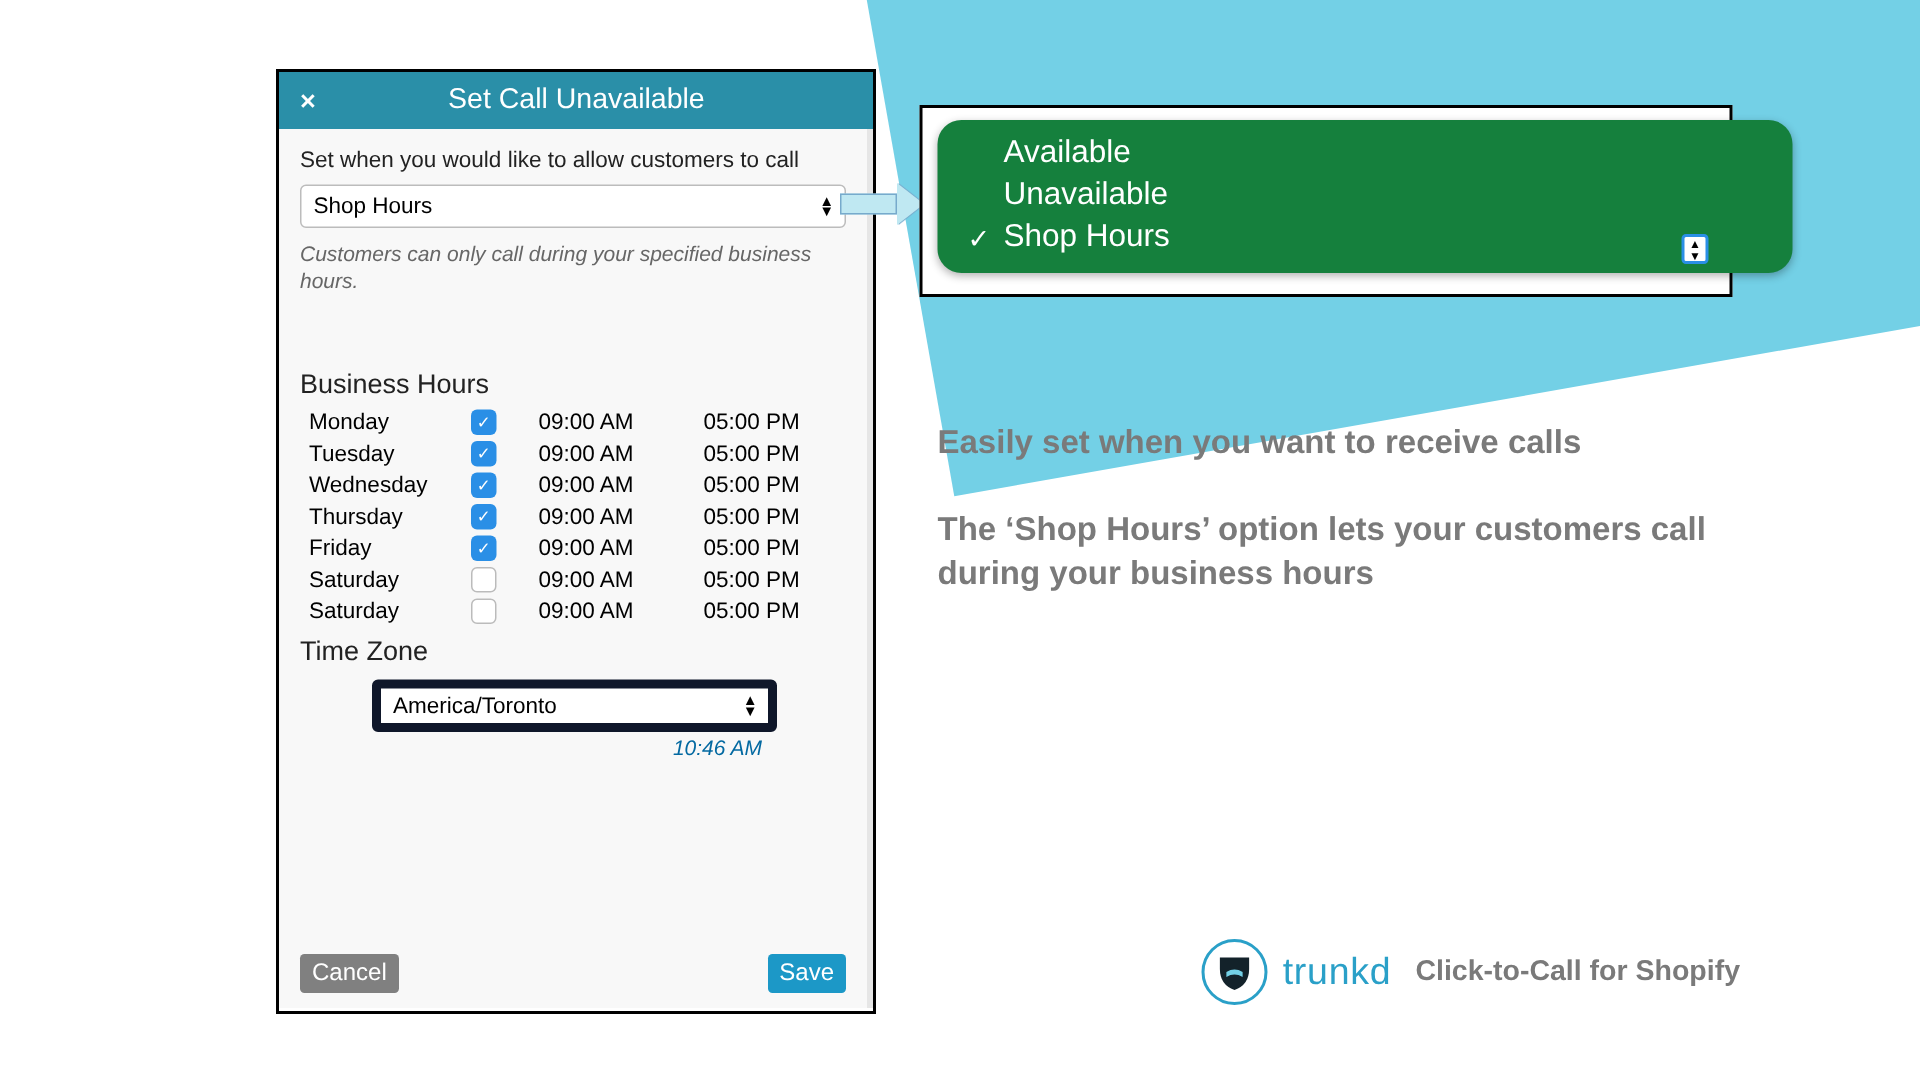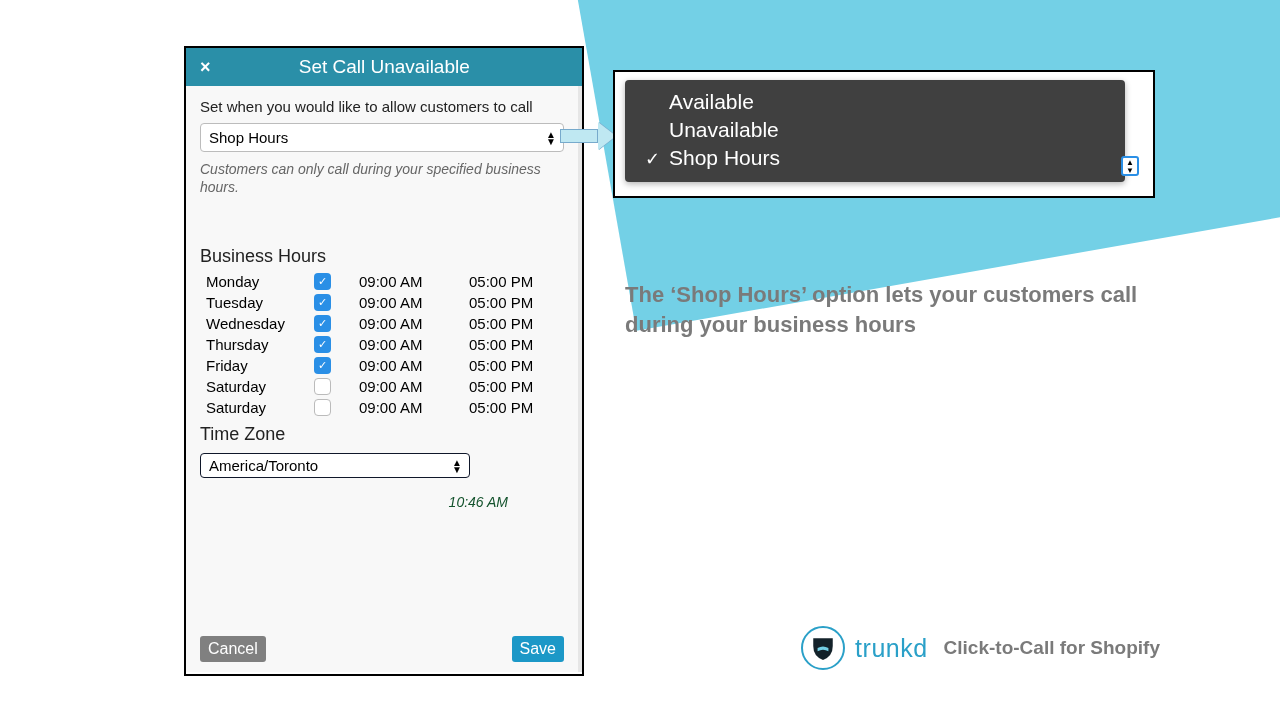--- a/index.html
+++ b/index.html
@@ -66,25 +66,25 @@
     display: inline-flex; align-items: center; justify-content: center;
     font-size: 11px; color: #fff; margin-right: 28px;
   }
   .chk.on { background: #2a8fe6; }
   .chk.off { background: #fff; border: 1px solid #bbb; }
   .hrow .t1 { width: 110px; }
   .hrow .t2 { }
   .tzrow { margin-top: 6px; }
   .tz-select {
     display: flex; align-items: center; justify-content: space-between;
-    border: 1px solid #0f172a; border-radius: 4px;
+    border: 6px solid #0f172a; border-radius: 4px;
     background: #fff; padding: 3px 8px; font-size: 15px;
-    width: 270px; margin-top: 4px;
-  }
-  .clock { text-align: right; font-style: italic; color: #14532d; font-size: 14px; margin-top: 16px; padding-right: 56px;}
+    width: 270px; margin-left: 48px; margin-top: 4px;
+  }
+  .clock { text-align: right; font-style: italic; color: #0369a1; font-size: 14px; margin-top: 2px; padding-right: 56px;}
   .panel-footer { margin-top: auto; display: flex; justify-content: space-between; padding-top: 8px; }
   .btn { border: none; border-radius: 3px; padding: 4px 8px; font-size: 16px; cursor: pointer; }
   .btn-cancel { background: #808080; color: #fff; text-align: center; }
   .btn-save { background: #1c98c7; color: #fff; }
 
   
   .arrow {
     position: absolute; left: 560px; top: 125px;
     width: 60px; height: 22px;
     display: flex; align-items: center;
@@ -99,22 +99,22 @@
   }
 
   
   .preview {
     position: absolute; left: 613px; top: 70px;
     width: 542px; height: 128px;
     border: 2px solid #000; background: #fff;
     padding: 8px 10px;
   }
   .dropdown {
-    background: #404040; color: #fff; border-radius: 4px;
-    padding: 8px 20px 10px 20px; width: 500px;
+    background: #15803d; color: #fff; border-radius: 16px;
+    padding: 8px 20px 10px 20px; width: 570px;
     box-shadow: 0 2px 6px rgba(0,0,0,.3);
   }
   .dropdown-row { font-size: 21px; padding: 2px 0 2px 24px; position: relative; cursor: pointer; }
   .dropdown-row.sel::before {
     content: "✓"; position: absolute; left: 0; top: 4px; font-size: 18px;
   }
   .preview .tiny-stepper {
     position: absolute; right: 14px; top: 84px;
     width: 18px; height: 20px; border: 2px solid #2a8fe6; border-radius: 3px;
     font-size: 8px; line-height: 8px; text-align: center; background: #fff;
@@ -224,20 +224,21 @@
 <div class="preview">
   <div class="dropdown" id="dropdown">
       <div class="dropdown-row">Available</div>
       <div class="dropdown-row">Unavailable</div>
       <div class="dropdown-row sel">Shop Hours</div>
     </div>
   <div class="tiny-stepper">▲<br>▼</div>
 </div>
 
 <div class="copy">
+  <p>Easily set when you want to receive calls</p>
   <p>The ‘Shop Hours’ option lets your customers call during your business hours</p>
 </div>
 
 <div class="footer">
   <span class="logo-badge">
     <svg viewBox="0 0 24 24">
         <path fill="#13222a" d="M3 3 L21 3 L21 10 Q21 20 12 23 Q3 20 3 10 Z"></path>
         <path fill="#73d0e6" d="M7 12 Q12 9 17 12 L17 15 Q12 12 7 15 Z"></path>
       </svg>
   </span>

